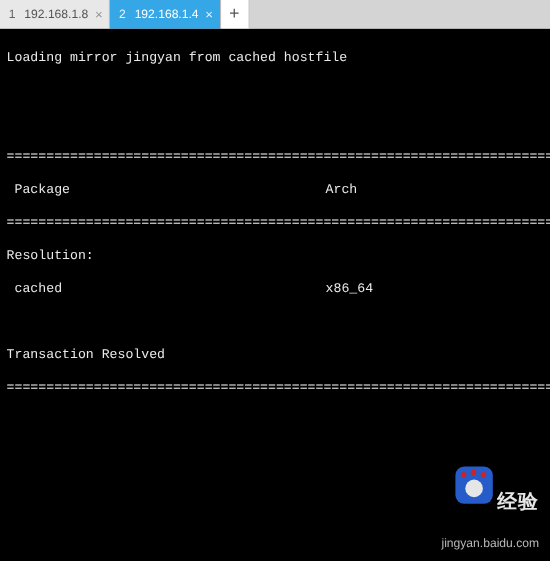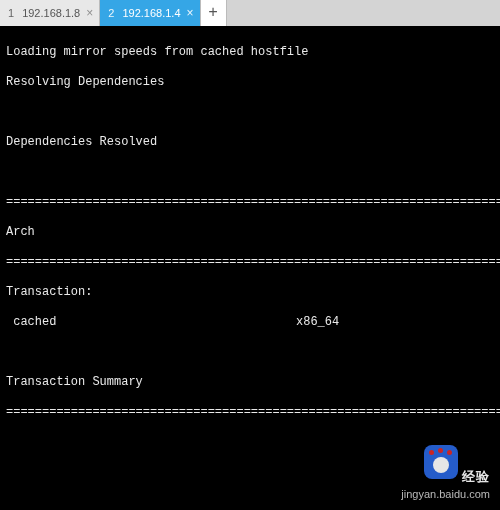--- a/index.html
+++ b/index.html
@@ -20,22 +20,22 @@
     .col-row { display:flex; }
     .col1 { width:290px; }
     .col2 { }
 
     .wm { position:absolute; right:10px; bottom:10px; text-align:right; font-family:Arial,sans-serif; opacity:.9; pointer-events:none; }
     .wm .logo { display:flex; align-items:center; gap:4px; justify-content:flex-end; }
     .wm .paw { width:34px; height:34px; border-radius:8px; background:#2a66e0; position:relative; }
     .wm .paw::before { content:""; position:absolute; width:16px; height:16px; background:#fff; border-radius:50%; left:9px; top:12px; }
     .wm .paw .t { position:absolute; width:5px; height:5px; background:#e02a2a; border-radius:50%; }
     .wm .paw .t1{ left:5px; top:5px;} .wm .paw .t2{ left:14px; top:3px;} .wm .paw .t3{ left:23px; top:5px;}
-    .wm .jy { color:#fff; font-size:13px; font-weight:bold; letter-spacing:1px;margin-top:30px; }
-    .wm .url { color:#ccc; font-size:11px; margin-top:2px; }
+    .wm .jy { color:#fff; font-size:18px; font-weight:bold; letter-spacing:1px;margin-top:30px; }
+    .wm .url { color:#ccc; font-size:11px; margin-top:20px; }
   </style>
 </head>
 <body>
 
 <div class="tab-bar">
   <div class="tab inactive">
     <span class="idx">1</span>
     <span>192.168.1.8</span>
     <span class="close">×</span>
   </div>
@@ -44,37 +44,36 @@
     <span>192.168.1.4</span>
     <span class="close">×</span>
   </div>
   <div class="tab-add">
       <span>+</span>
     </div>
   <div class="tab-spacer"></div>
 </div>
 
 <div class="term">
-<div>Loading mirror speeds from cached hostfile</div>
-<div>Resolving Dependencies</div>
+<div>Loading mirror jingyan from cached hostfile</div>
 <div>&nbsp;</div>
-<div>Dependencies Resolved</div>
 <div>&nbsp;</div>
 <div class="hr">================================================================================</div>
 <div class="col-row">
+  <span class="col1"> Package</span>
   <span class="col2">Arch</span>
 </div>
 <div class="hr">================================================================================</div>
-<div>Transaction:</div>
+<div>Resolution:</div>
 <div class="col-row">
   <span class="col1"> cached</span>
   <span class="col2">x86_64</span>
 </div>
 <div>&nbsp;</div>
-<div>Transaction Summary</div>
+<div>Transaction Resolved</div>
 <div class="hr">================================================================================</div>
 
 
 
 
 
 
 
 
 

